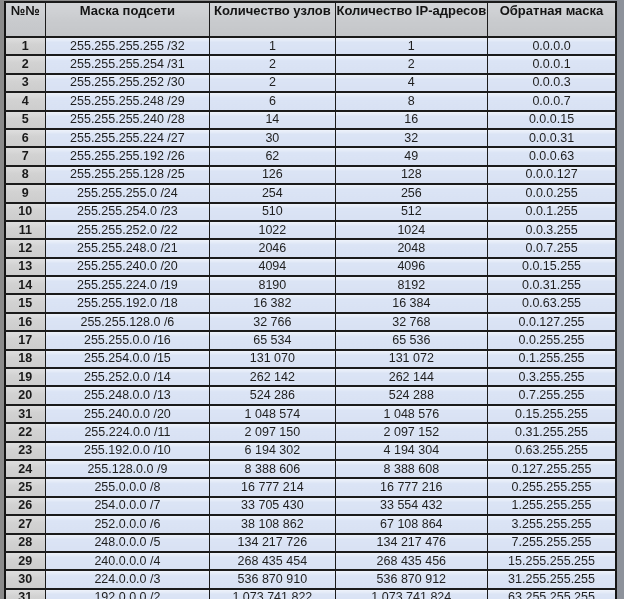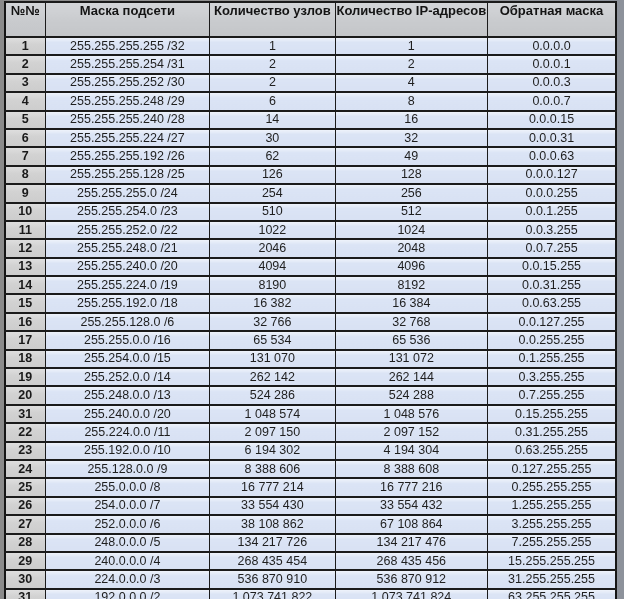--- a/index.html
+++ b/index.html
@@ -254,21 +254,21 @@
         <tr>
       <td class="numcol">25</td>
       <td>255.0.0.0 /8</td>
       <td>16 777 214</td>
       <td>16 777 216</td>
       <td>0.255.255.255</td>
     </tr>
         <tr>
       <td class="numcol">26</td>
       <td>254.0.0.0 /7</td>
-      <td>33 554 430</td>
+      <td>33 705 430</td>
       <td>33 554 432</td>
       <td>1.255.255.255</td>
     </tr>
         <tr>
       <td class="numcol">27</td>
       <td>252.0.0.0 /6</td>
       <td>38 108 862</td>
       <td>67 108 864</td>
       <td>3.255.255.255</td>
     </tr>

